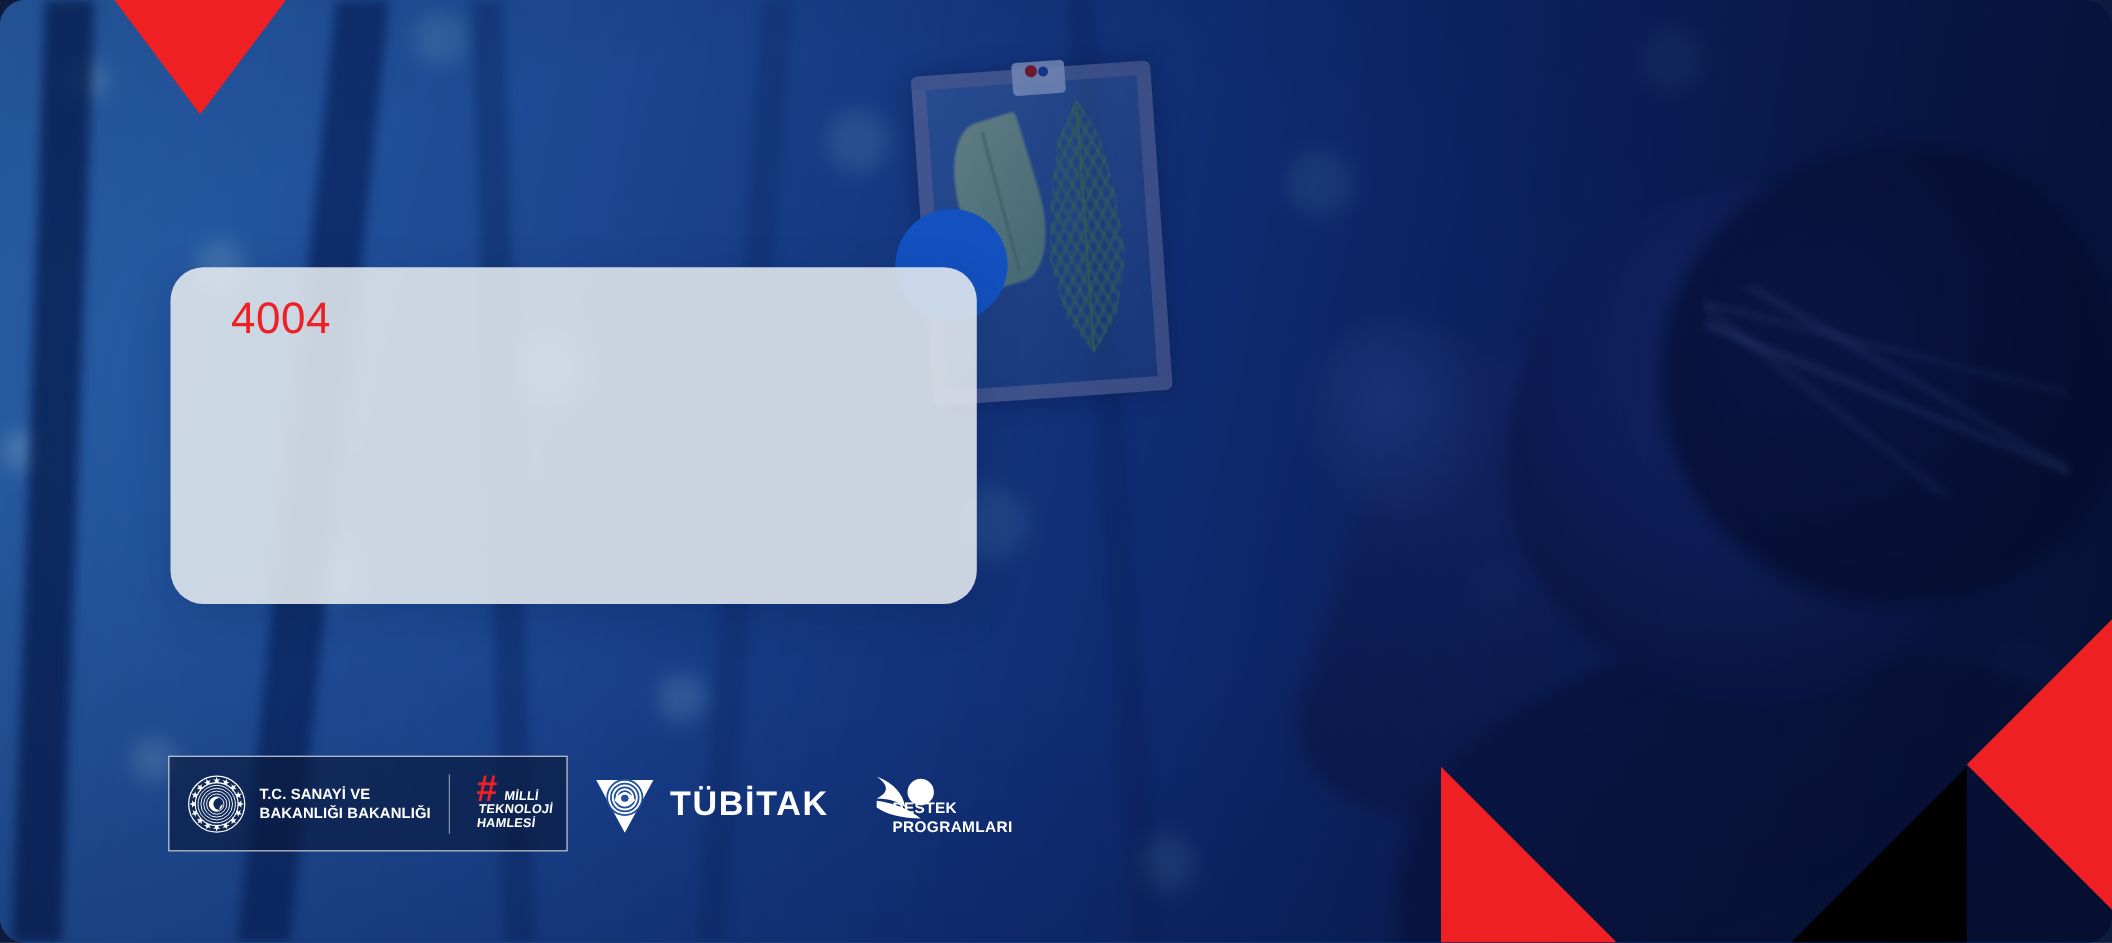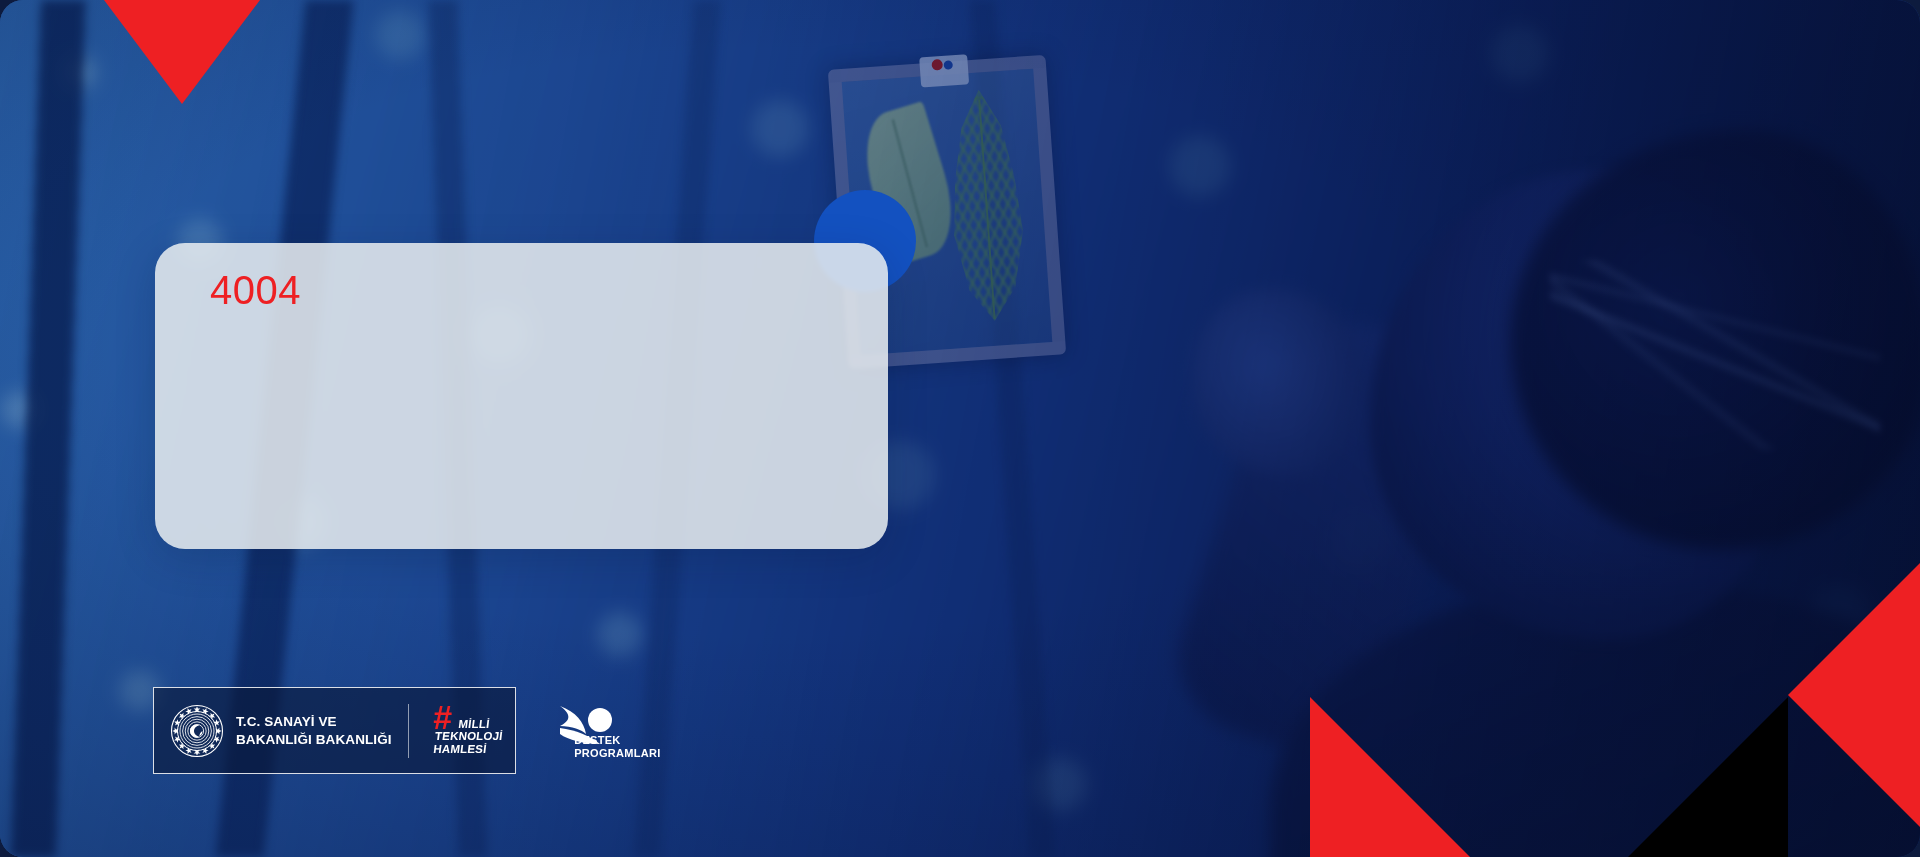--- a/index.html
+++ b/index.html
@@ -415,21 +415,21 @@
     width: 78px;
     height: 62px;
     flex: none;
     margin-left: 16px;
   }
   .destek-text {
     position: absolute;
     left: 18px;
     bottom: 2px;
     color: #fff;
-    font-size: 11px;
+    font-size: 14px;
     font-weight: 700;
     line-height: 1.18;
     letter-spacing: .3px;
   }
 </style>
 </head>
 <body>
 
 <div class="banner" style="--red:#EE2023; --blue-dot:#1351C0;">
 
@@ -518,20 +518,35 @@
       <div class="milli-mark">
         <div class="milli-hash">#</div>
         <div class="milli-lines">
           <div class="ml1">MİLLİ</div>
           <div>TEKNOLOJİ</div>
           <div>HAMLESİ</div>
         </div>
       </div>
     </div>
 
+    <div class="tubitak">
+      <div class="tubitak-mark">
+        <svg viewBox="0 0 56 56" width="56" height="56">
+          <polygon points="2,6 54,6 28,54" fill="#fff"></polygon>
+          <circle cx="28" cy="22" r="16" fill="none" stroke="#1f4f9e" stroke-width="1.6"></circle>
+          <circle cx="28" cy="22" r="12.6" fill="none" stroke="#1f4f9e" stroke-width="1.6"></circle>
+          <circle cx="28" cy="22" r="9.2" fill="none" stroke="#1f4f9e" stroke-width="1.6"></circle>
+          <circle cx="28" cy="22" r="5.8" fill="none" stroke="#1f4f9e" stroke-width="1.6"></circle>
+          <path d="M16 22a12 12 0 0 1 24 0z" fill="#1f4f9e" opacity="0"></path>
+          <path d="M18.5 24.5c3-5 6.5-7 9.5-7s6.5 2 9.5 7c-3 3.4-6.2 4.6-9.5 4.6s-6.5-1.2-9.5-4.6z" fill="#fff"></path>
+          <ellipse cx="28" cy="22.6" rx="3.4" ry="3.2" fill="#1f4f9e"></ellipse>
+        </svg>
+      </div>
+      <div class="tubitak-word">TÜBİTAK</div>
+    </div>
 
     <div class="destek">
       <svg viewBox="0 0 78 62" width="78" height="62">
         <path d="M4 6 C 20 12, 28 22, 30 34 C 26 30, 16 26, 4 26 C 12 22, 18 16, 4 6 Z" fill="#fff"></path>
         <path d="M4 28 C 20 30, 34 36, 44 44 C 28 44, 12 40, 4 34 Z" fill="#fff"></path>
         <circle cx="44" cy="20" r="12" fill="#fff"></circle>
       </svg>
       <div class="destek-text">
         <div>DESTEK</div>
         <div>PROGRAMLARI</div>

